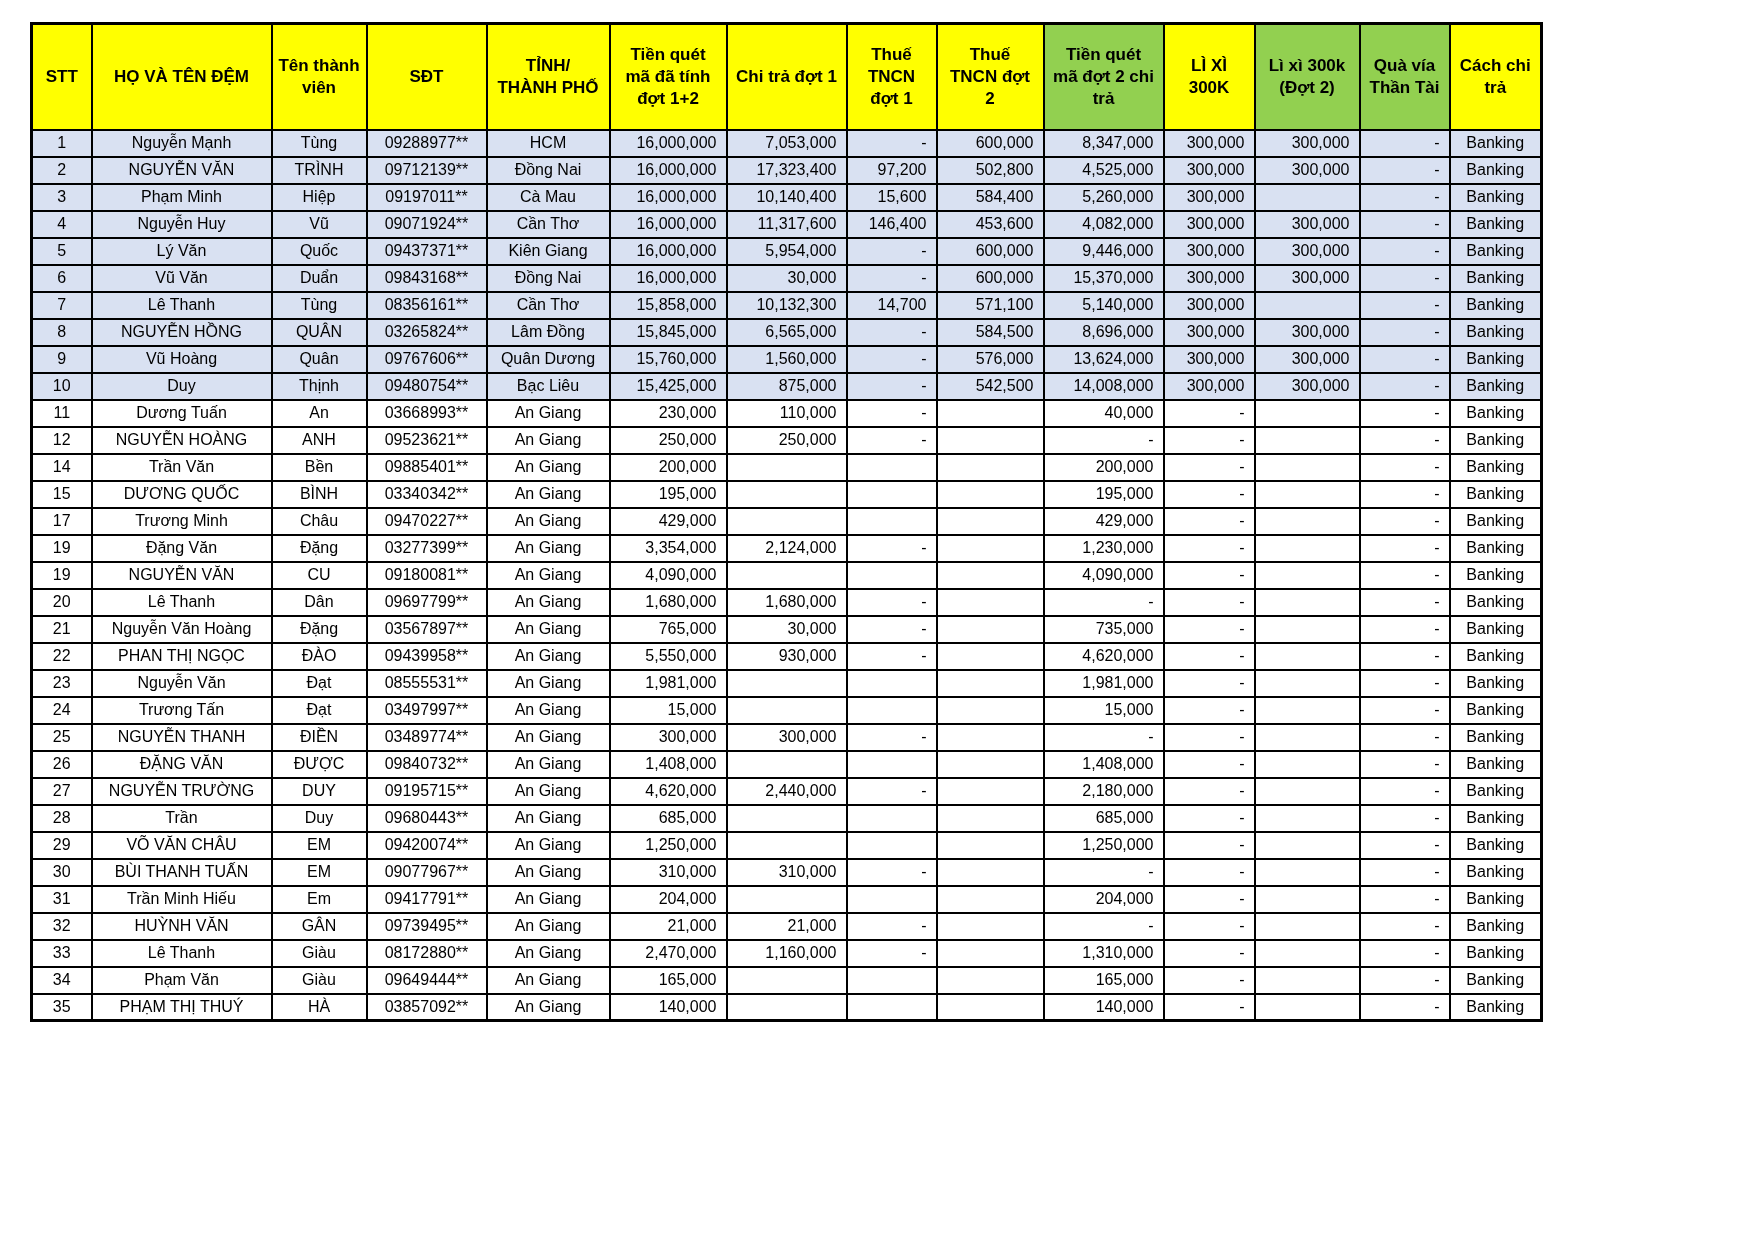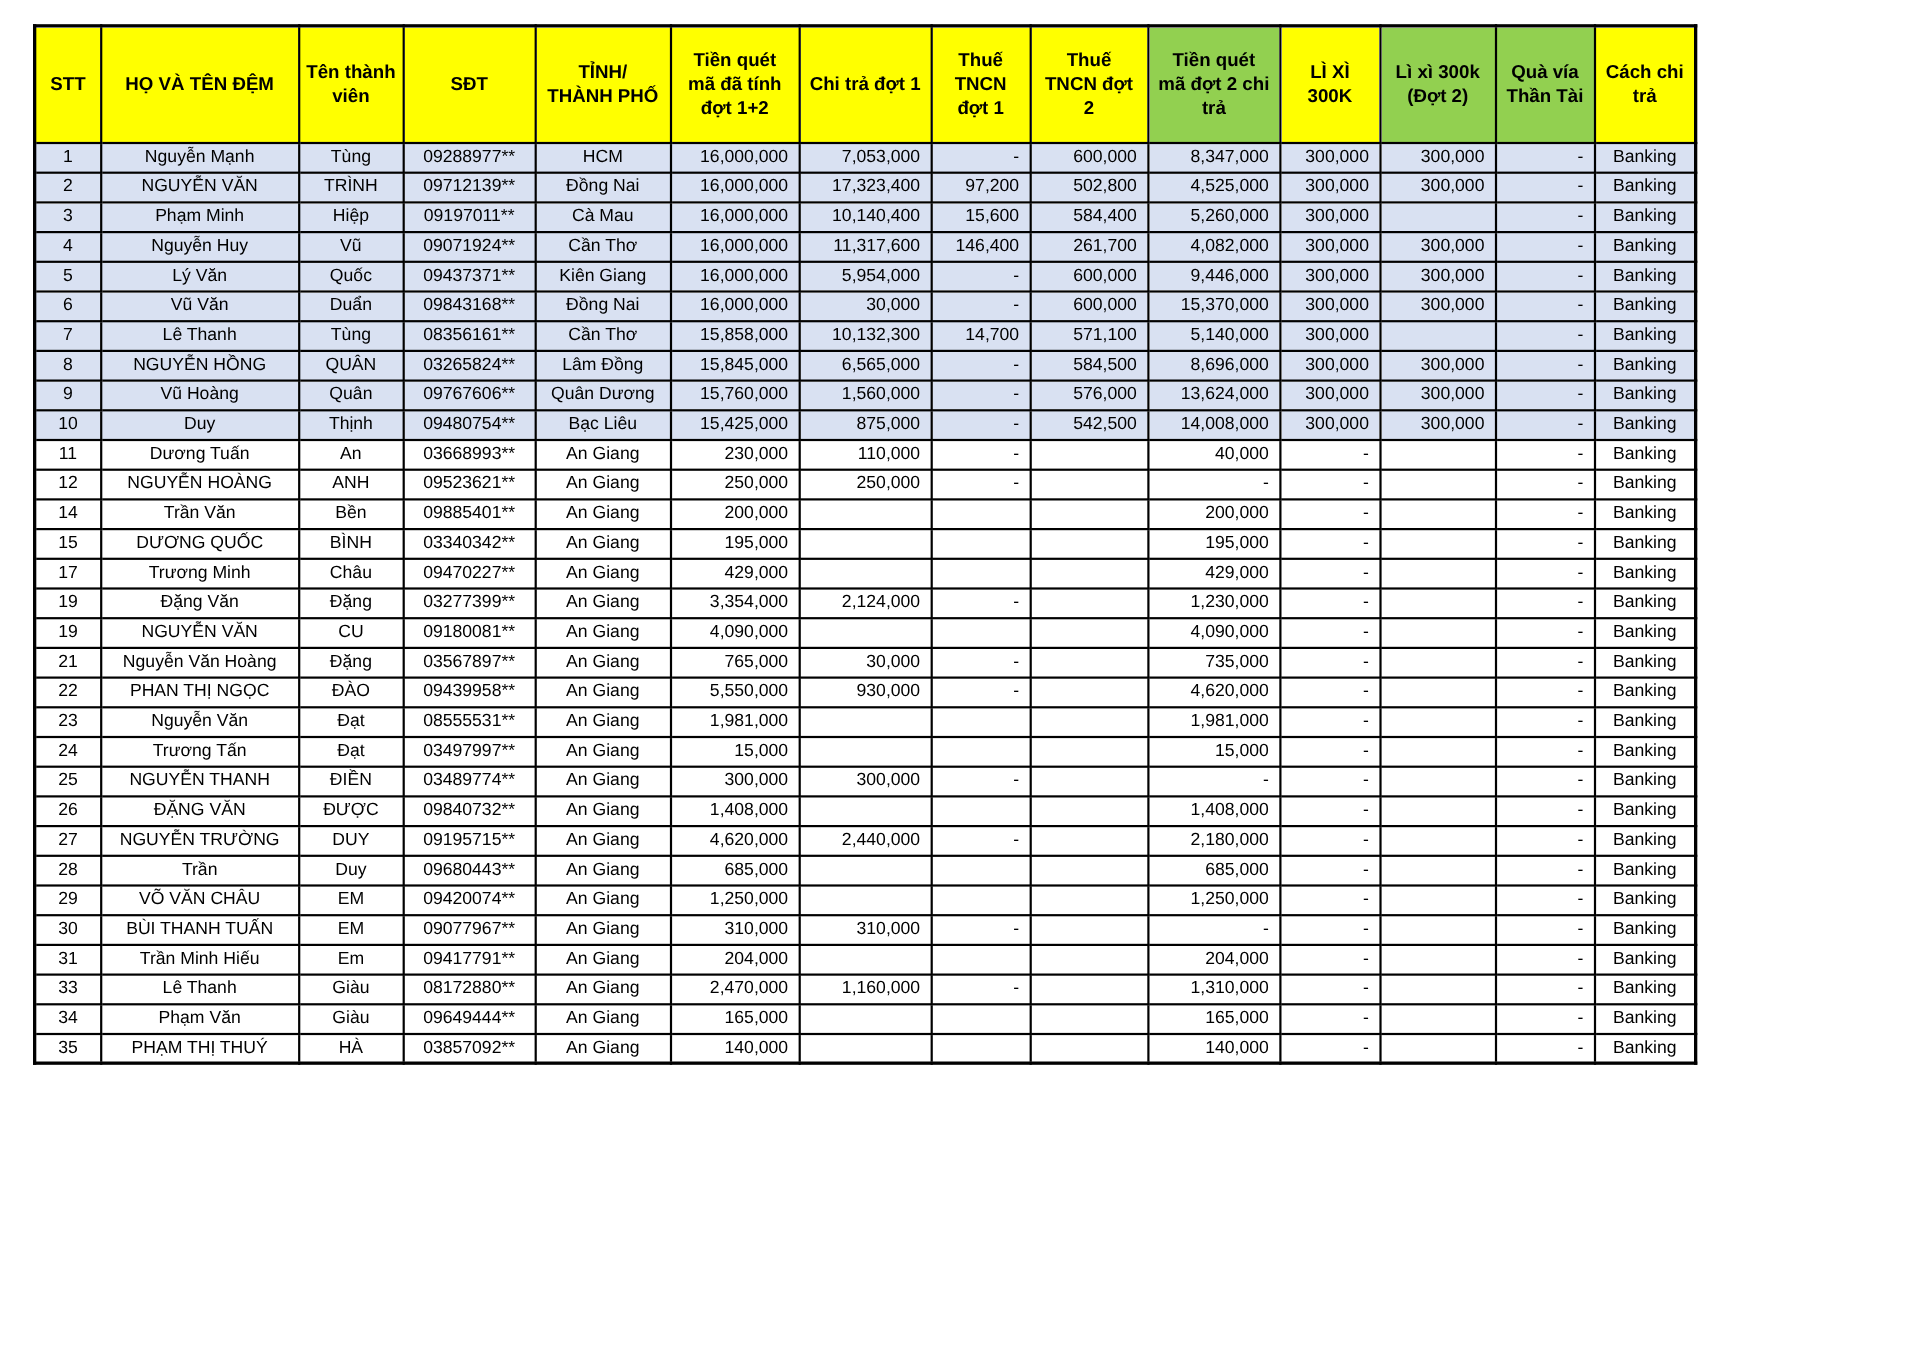--- a/index.html
+++ b/index.html
@@ -155,21 +155,21 @@
         </tr>
         <tr class="hl">
           <td class="c">4</td>
           <td class="c">Nguyễn Huy</td>
           <td class="c">Vũ</td>
           <td class="c">09071924**</td>
           <td class="c">Cần Thơ</td>
           <td class="r">16,000,000</td>
           <td class="r">11,317,600</td>
           <td class="r">146,400</td>
-          <td class="r">261,700</td>
+          <td class="r">453,600</td>
           <td class="r">4,082,000</td>
           <td class="r">300,000</td>
           <td class="r">300,000</td>
           <td class="r">-</td>
           <td class="c">Banking</td>
         </tr>
         <tr class="hl">
           <td class="c">5</td>
           <td class="c">Lý Văn</td>
           <td class="c">Quốc</td>
@@ -371,20 +371,36 @@
           <td class="r"></td>
           <td class="r"></td>
           <td class="r"></td>
           <td class="r">4,090,000</td>
           <td class="r">-</td>
           <td class="r"></td>
           <td class="r">-</td>
           <td class="c">Banking</td>
         </tr>
         <tr>
+          <td class="c">20</td>
+          <td class="c">Lê Thanh</td>
+          <td class="c">Dân</td>
+          <td class="c">09697799**</td>
+          <td class="c">An Giang</td>
+          <td class="r">1,680,000</td>
+          <td class="r">1,680,000</td>
+          <td class="r">-</td>
+          <td class="r"></td>
+          <td class="r">-</td>
+          <td class="r">-</td>
+          <td class="r"></td>
+          <td class="r">-</td>
+          <td class="c">Banking</td>
+        </tr>
+        <tr>
           <td class="c">21</td>
           <td class="c">Nguyễn Văn Hoàng</td>
           <td class="c">Đặng</td>
           <td class="c">03567897**</td>
           <td class="c">An Giang</td>
           <td class="r">765,000</td>
           <td class="r">30,000</td>
           <td class="r">-</td>
           <td class="r"></td>
           <td class="r">735,000</td>
@@ -541,20 +557,36 @@
           <td class="c">31</td>
           <td class="c">Trần Minh Hiếu</td>
           <td class="c">Em</td>
           <td class="c">09417791**</td>
           <td class="c">An Giang</td>
           <td class="r">204,000</td>
           <td class="r"></td>
           <td class="r"></td>
           <td class="r"></td>
           <td class="r">204,000</td>
+          <td class="r">-</td>
+          <td class="r"></td>
+          <td class="r">-</td>
+          <td class="c">Banking</td>
+        </tr>
+        <tr>
+          <td class="c">32</td>
+          <td class="c">HUỲNH VĂN</td>
+          <td class="c">GÂN</td>
+          <td class="c">09739495**</td>
+          <td class="c">An Giang</td>
+          <td class="r">21,000</td>
+          <td class="r">21,000</td>
+          <td class="r">-</td>
+          <td class="r"></td>
+          <td class="r">-</td>
           <td class="r">-</td>
           <td class="r"></td>
           <td class="r">-</td>
           <td class="c">Banking</td>
         </tr>
         <tr>
           <td class="c">33</td>
           <td class="c">Lê Thanh</td>
           <td class="c">Giàu</td>
           <td class="c">08172880**</td>

